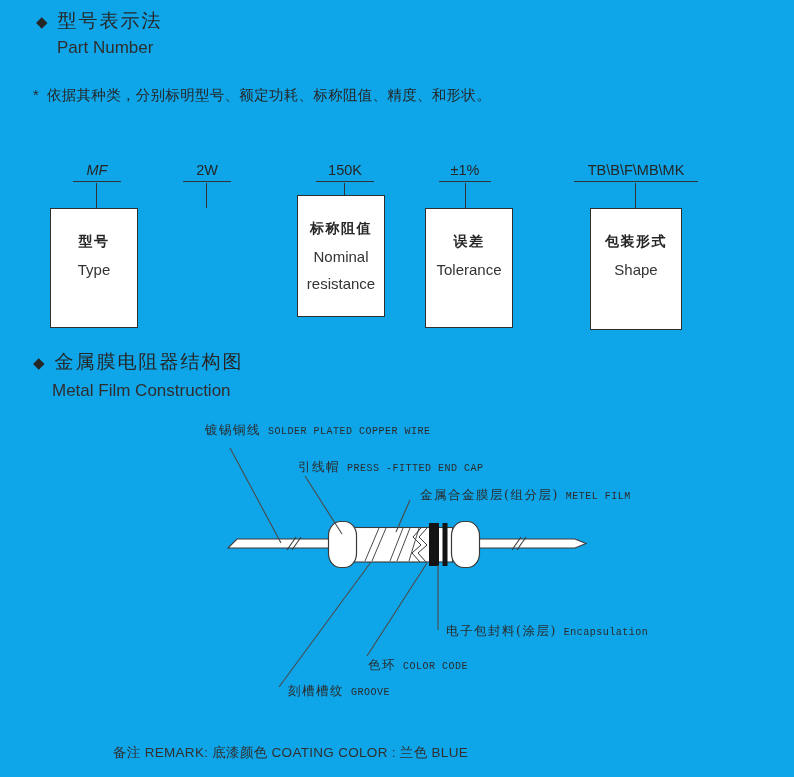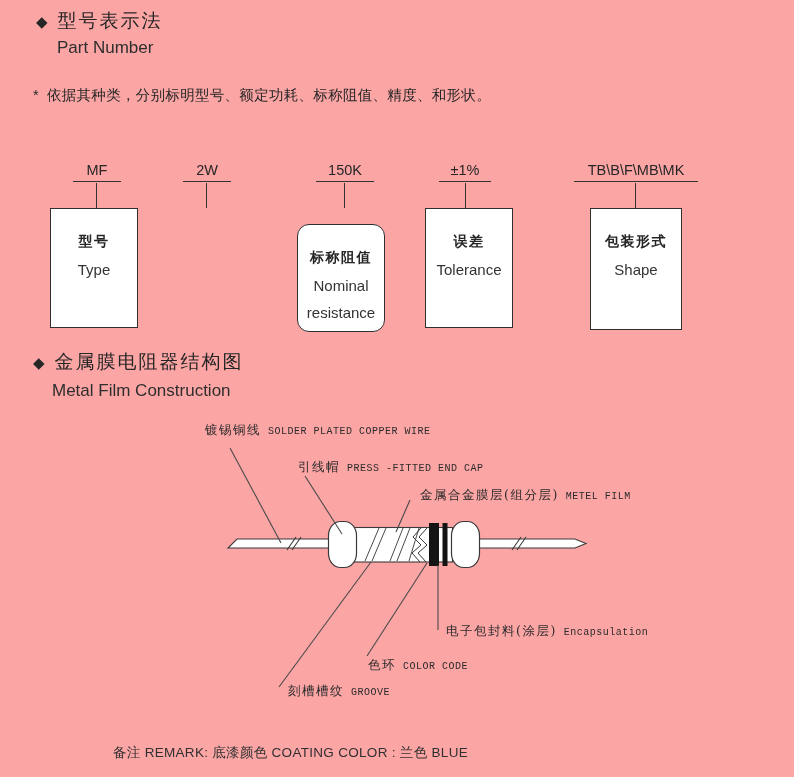--- a/index.html
+++ b/index.html
@@ -1,20 +1,20 @@
 <!DOCTYPE html>
 <html><head>
 <meta charset="utf-8">
 <style>
   html,body{margin:0;padding:0;background:#e8e8e8;}
   .page{
     position:relative;
     width:794px;height:777px;
     margin:0 auto;
-    background:#fca5a5;
+    background:#0ea5e9;
     font-family:"Liberation Sans",sans-serif;
     color:#262626;
     overflow:hidden;
   }
   .abs{position:absolute;}
   
   .h-zh{font-size:19px;letter-spacing:2px;white-space:nowrap;}
   .h-zh .diamond{font-size:15px;margin-right:10px;letter-spacing:0;}
   .h-en{font-size:17px;color:#2e2e2e;white-space:nowrap;}
   
@@ -49,37 +49,37 @@
 
   <div class="abs h-zh" style="left:36px;top:8px;">
     <span class="diamond">◆</span><span>型号表示法</span>
   </div>
   <div class="abs h-en" style="left:57px;top:38px;">Part Number</div>
 
   <div class="abs note" style="left:33px;top:86px;">
     <span class="star">*</span><span>依据其种类，分别标明型号、额定功耗、标称阻值、精度、和形状。</span>
   </div>
 
-  <div class="abs pn-value" style="left:73px;top:162px;width:48px;">MF</div>
+  <div class="abs pn-value" style="left:73px;top:162px;width:48px;font-style:italic;">MF</div>
   <div class="abs pn-value" style="left:183px;top:162px;width:48px;">2W</div>
   <div class="abs pn-value" style="left:316px;top:162px;width:58px;">150K</div>
   <div class="abs pn-value" style="left:439px;top:162px;width:52px;">±1%</div>
   <div class="abs pn-value" style="left:574px;top:162px;width:124px;">TB\B\F\MB\MK</div>
 
   <div class="abs conn" style="left:96px;top:183px;height:25px;"></div>
   <div class="abs conn" style="left:206px;top:183px;height:25px;"></div>
   <div class="abs conn" style="left:344px;top:183px;height:25px;"></div>
   <div class="abs conn" style="left:465px;top:183px;height:25px;"></div>
   <div class="abs conn" style="left:635px;top:183px;height:25px;"></div>
 
   <div class="abs pbox" style="left:50px;top:208px;width:88px;height:120px;">
     <div class="bx-zh">型号</div>
     <div class="bx-en">Type</div>
   </div>
-  <div class="abs pbox" style="left:297px;top:224px;width:88px;height:108px;border-radius:12px;">
+  <div class="abs pbox" style="left:297px;top:195px;width:88px;height:122px;">
     <div class="bx-zh">标称阻值</div>
     <div class="bx-en">Nominal</div>
     <div class="bx-en">resistance</div>
   </div>
   <div class="abs pbox" style="left:590px;top:208px;width:92px;height:122px;">
     <div class="bx-zh">包装形式</div>
     <div class="bx-en">Shape</div>
   </div>
   <div class="abs pbox" style="left:425px;top:208px;width:88px;height:120px;">
     <div class="bx-zh">误差</div>

